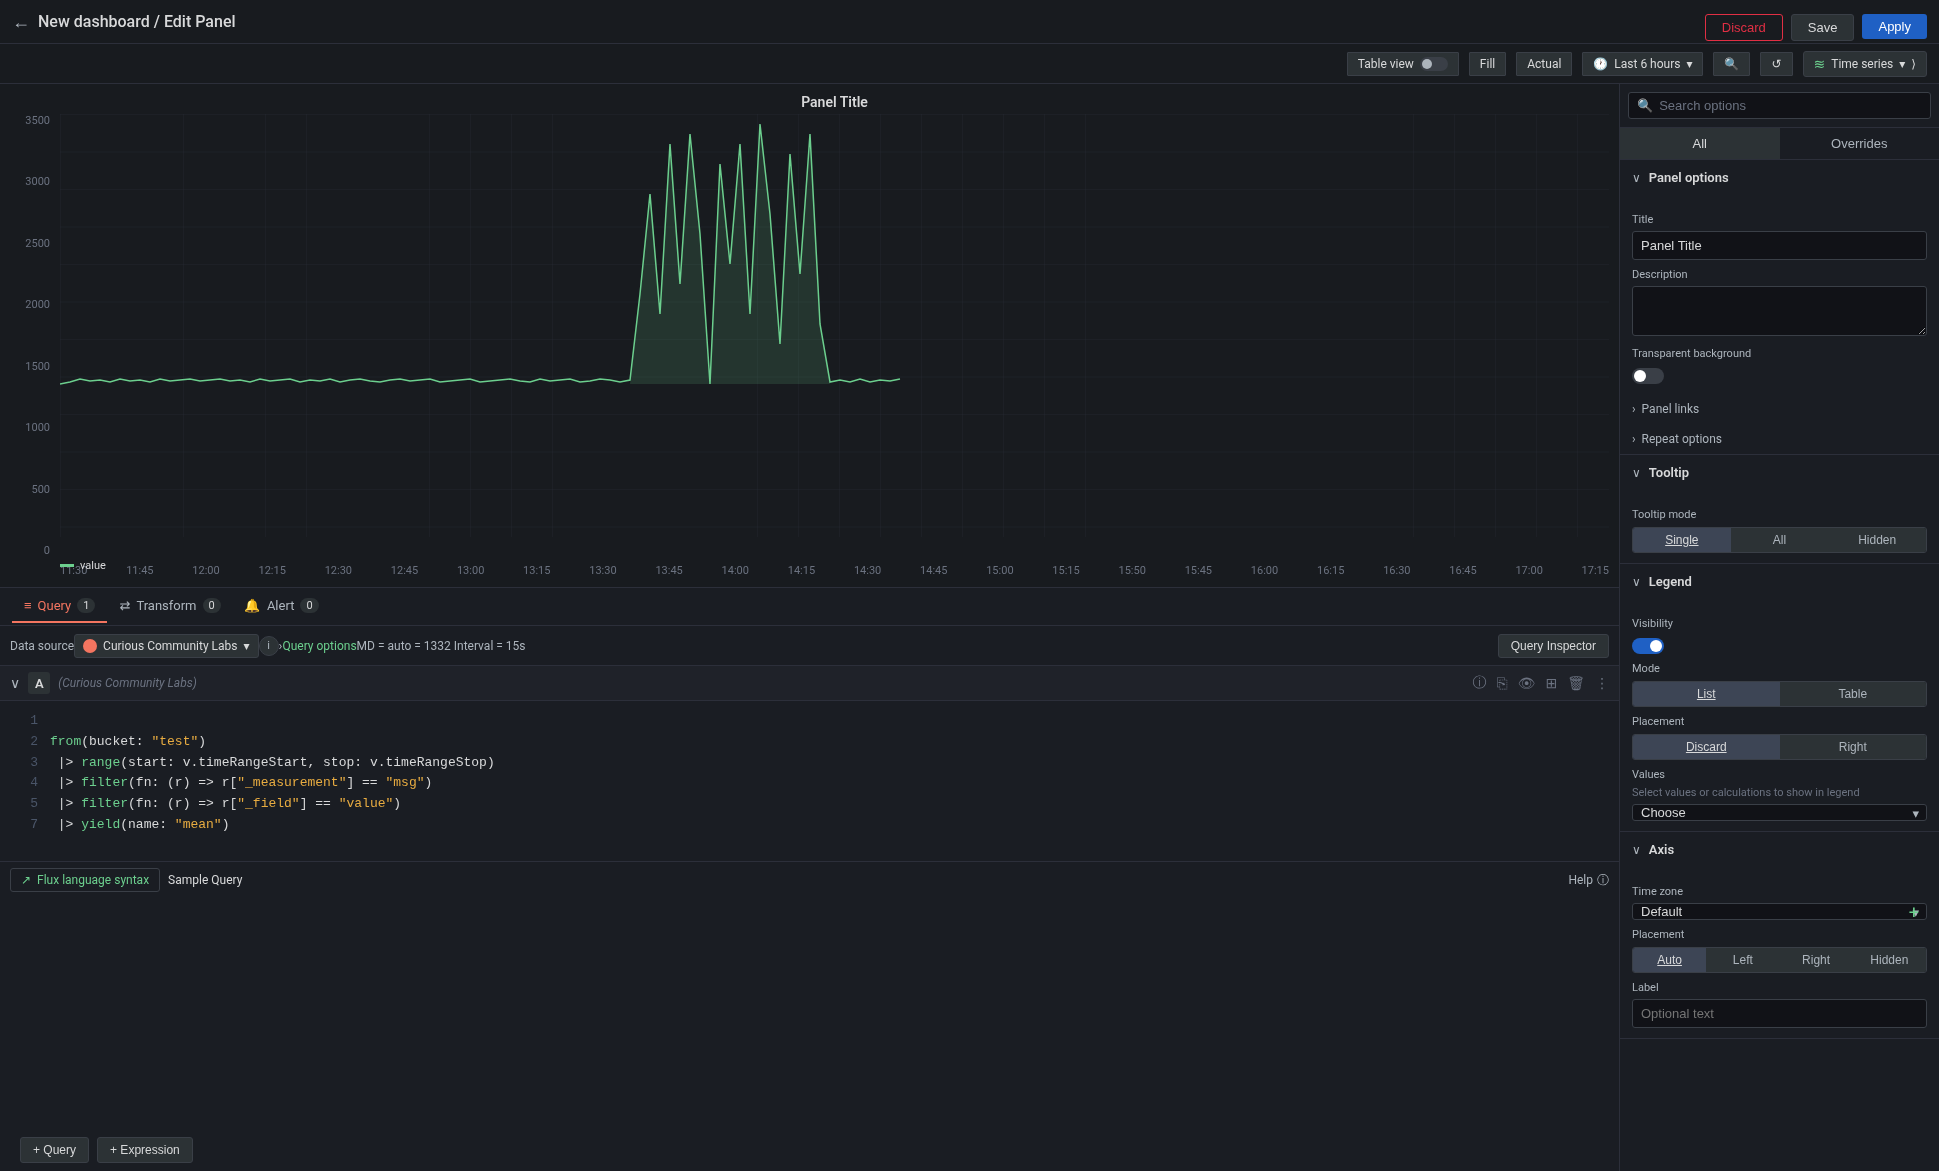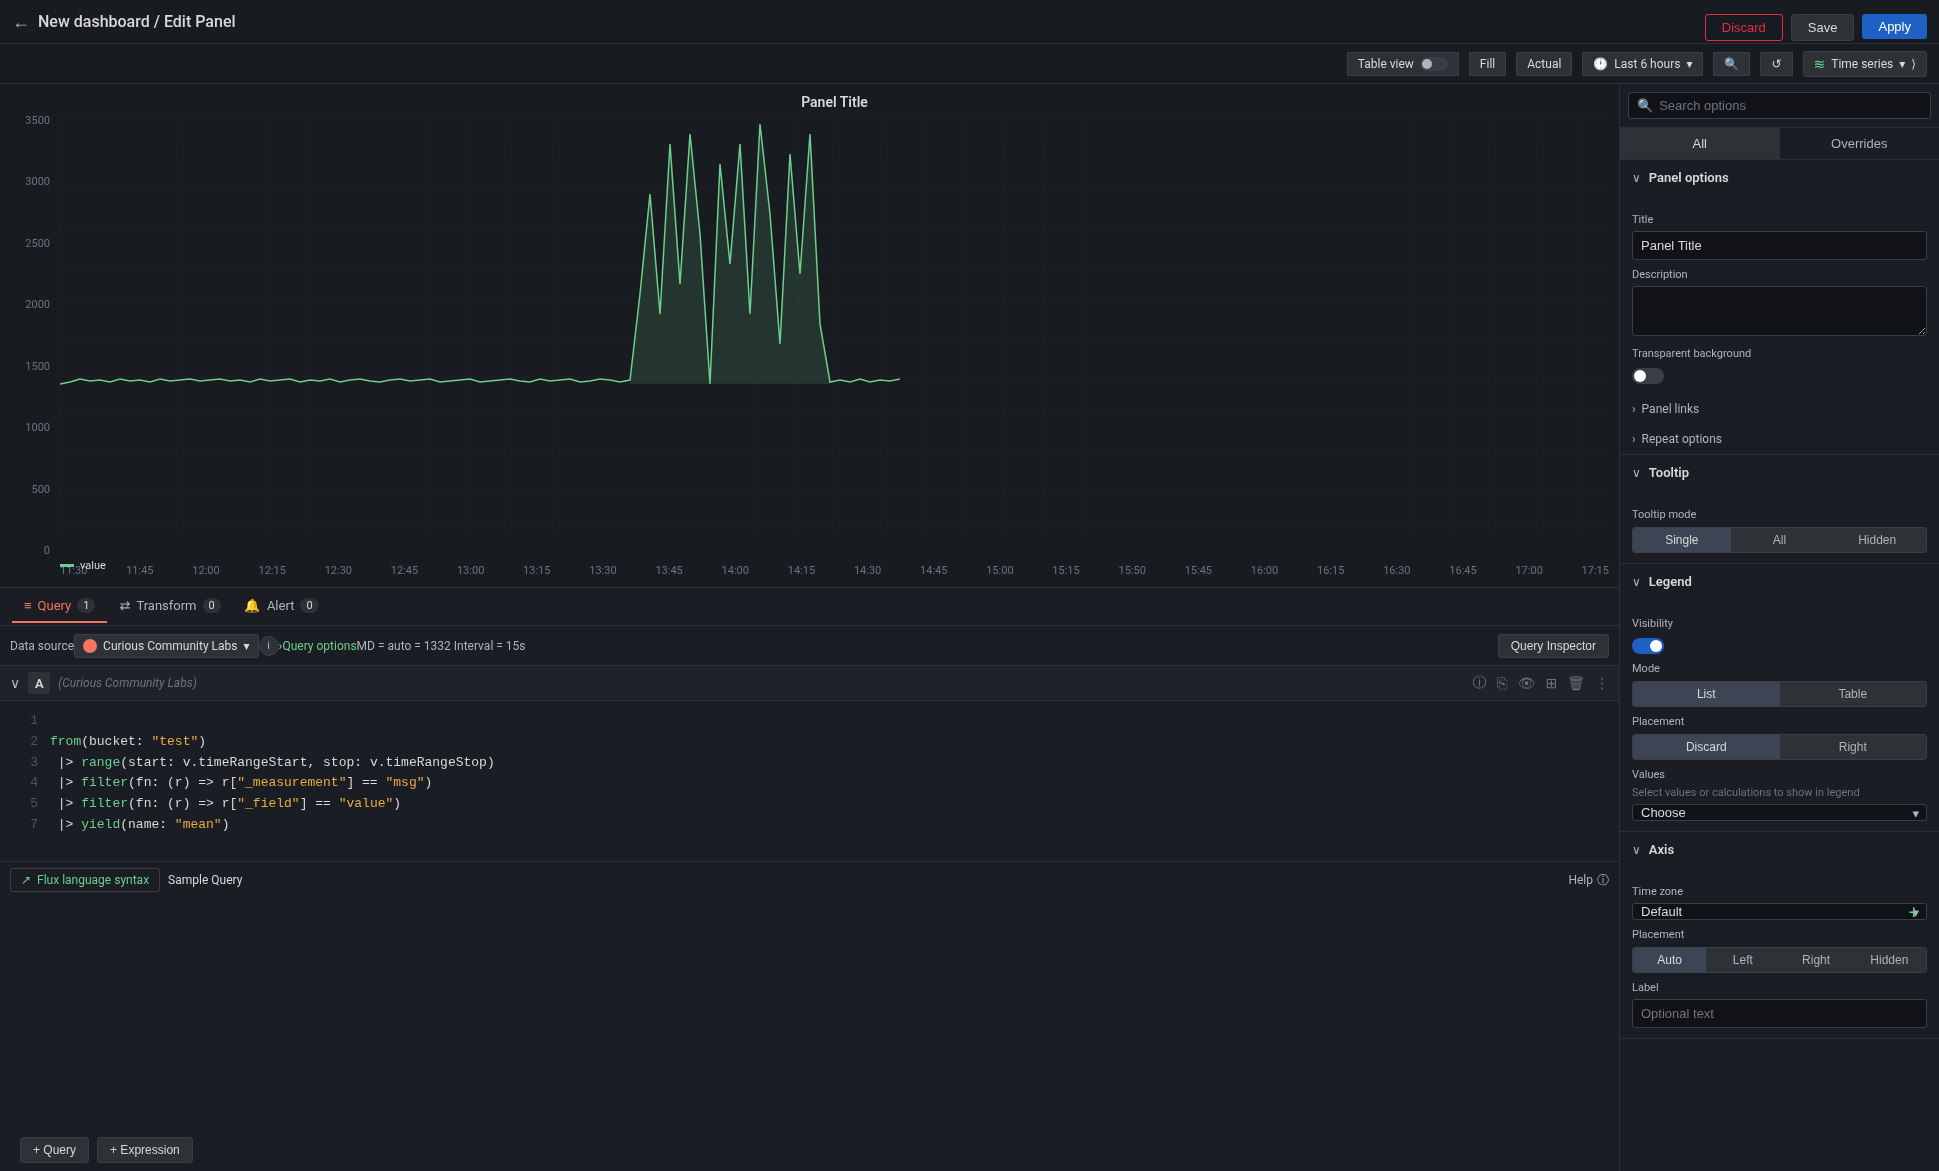--- a/index.html
+++ b/index.html
@@ -583,20 +583,21 @@
       text-align: center;
       cursor: pointer;
       font-size: 12px;
       color: #adb5bd;
       background: #2c3235;
       border: none;
     }
     .btn-group-item.active {
       background: #3d4555;
       color: #d8d9da;
+      text-decoration: underline;
     }
     .chevron-icon {
       font-size: 12px;
       color: #adb5bd;
     }
     .select-field {
       width: 100%;
       background: #111217;
       border: 1px solid #3a3f47;
       border-radius: 3px;

